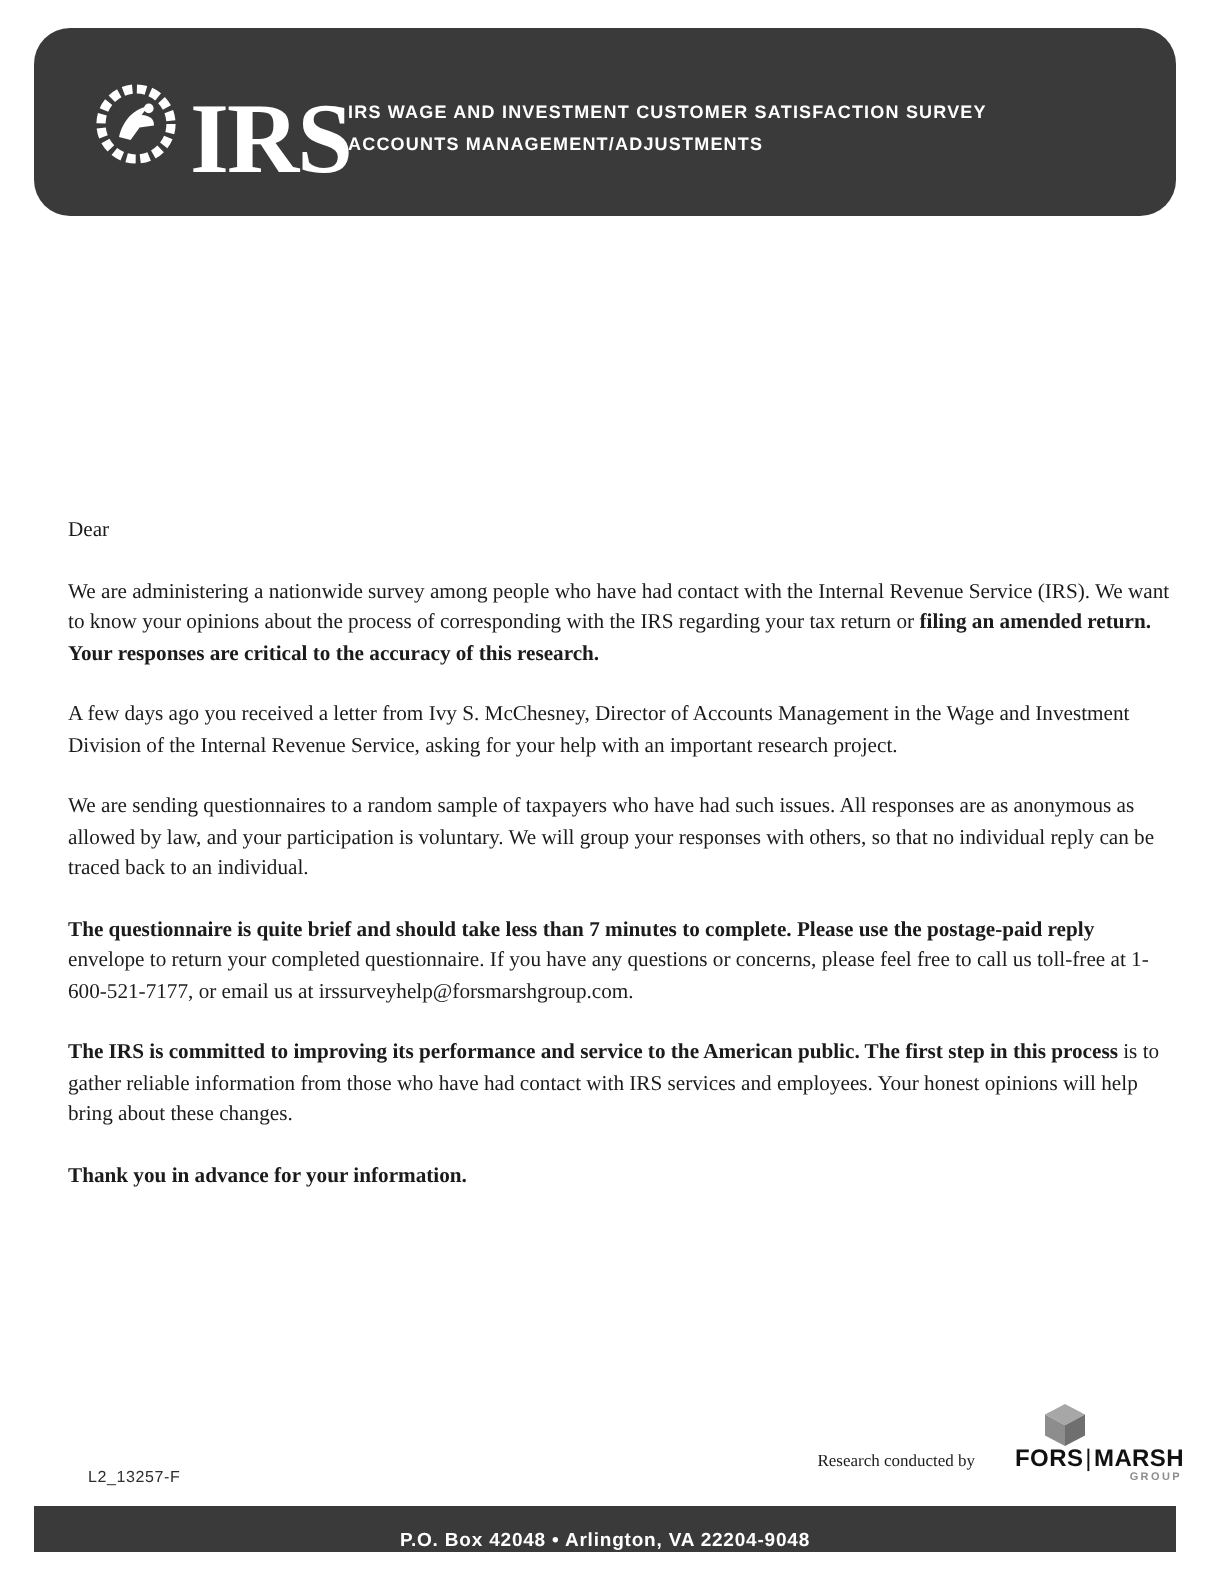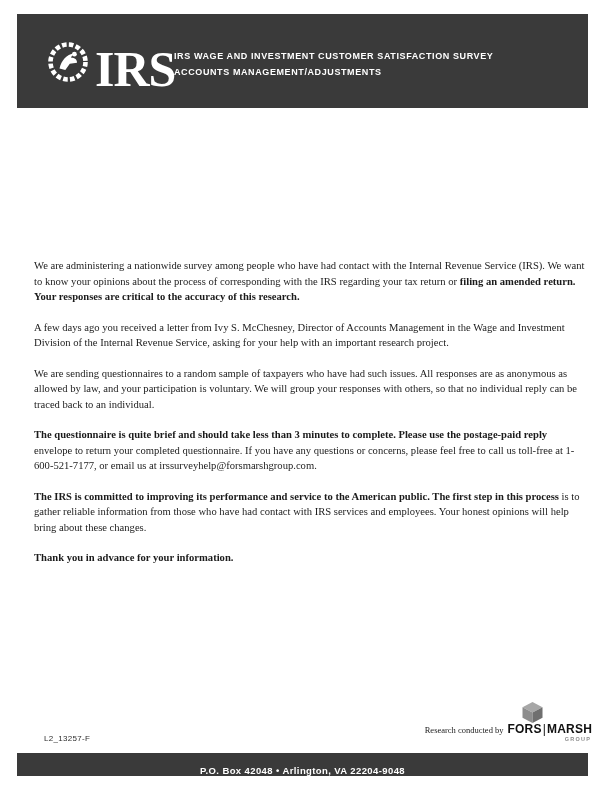--- a/index.html
+++ b/index.html
@@ -9,20 +9,21 @@
   }
   html,body{margin:0;padding:0;background:#ffffff;}
   .page{
     position:relative;width:612px;height:792px;background:#ffffff;overflow:hidden;
     font-family:"Liberation Serif", serif;color:var(--ink);
   }
   
   .topbar{
     position:absolute;left:17px;top:14px;width:571px;height:94px;
     background:var(--banner);
+    border-radius:18px;
   }
   .eagle{position:absolute;left:30px;top:27px;}
   .irs-word{
     position:absolute;left:78px;top:30px;
     font-family:"Liberation Serif", serif;font-weight:bold;color:#ffffff;
     font-size:50px;line-height:50px;letter-spacing:-1px;
   }
   .topbar .titles{
     position:absolute;left:157px;top:34px;
     font-family:"Liberation Sans", sans-serif;font-weight:bold;color:#ffffff;
@@ -45,21 +46,21 @@
   .form-code{
     position:absolute;left:20px;top:734px;
     font-family:"Liberation Sans", sans-serif;font-size:8px;color:#2e2e2e;letter-spacing:.3px;padding-left:24px;
   }
   .credit{position:absolute;left:424px;top:700px;width:168px;height:44px;}
   .credit .cube{position:absolute;left:97px;top:1px;}
   .credit .line{
     position:absolute;left:0;top:22px;width:168px;
     display:flex;justify-content:flex-end;align-items:baseline;white-space:nowrap;
   }
-  .credit .pre{font-family:"Liberation Serif", serif;font-size:8.5px;color:#1b1b1b;margin-right:4px;}
+  .credit .pre{font-family:"Liberation Serif", serif;font-size:8.5px;color:#1b1b1b;margin-right:20px;}
   .credit .brand{font-family:"Liberation Sans", sans-serif;font-weight:bold;font-size:12px;color:#111;letter-spacing:.2px;}
   .credit .bar{font-weight:normal;padding:0 1px;}
   .credit .group{
     position:absolute;right:1px;top:36px;
     font-family:"Liberation Sans", sans-serif;font-weight:bold;
     font-size:5.5px;letter-spacing:1.2px;color:var(--brand-gray);
   }
   .bottombar{
     position:absolute;left:17px;top:753px;width:571px;height:23px;
     background:var(--banner);display:flex;align-items:flex-end;justify-content:center;
@@ -81,25 +82,26 @@
       <circle cx="27.4" cy="13.2" r="2.4" fill="#ffffff"></circle>
     </svg>
     <span class="irs-word">IRS</span>
     <div class="titles">
       <div>IRS WAGE AND INVESTMENT CUSTOMER SATISFACTION SURVEY</div>
       <div>ACCOUNTS MANAGEMENT/ADJUSTMENTS</div>
     </div>
   </header>
 
   <main class="letter">
+    <p>Dear</p>
     <div id="letter-body">
         <p><span>We are administering a nationwide survey among people who have had contact with the Internal Revenue Service (IRS). We want to know your opinions about the process of corresponding with the IRS regarding your tax return or </span><span class="b">filing an amended return. Your responses are critical to the accuracy of this research.</span></p>
         <p><span>A few days ago you received a letter from Ivy S. McChesney, Director of Accounts Management in the Wage and Investment Division of the Internal Revenue Service, asking for your help with an important research project.</span></p>
         <p><span>We are sending questionnaires to a random sample of taxpayers who have had such issues. All responses are as anonymous as allowed by law, and your participation is voluntary. We will group your responses with others, so that no individual reply can be traced back to an individual.</span></p>
-        <p><span class="b">The questionnaire is quite brief and should take less than 3 minutes to complete. Please use the postage-paid reply </span><span>envelope to return your completed questionnaire. If you have any questions or concerns, please feel free to call us toll-free at 1-600-521-7177, or email us at irssurveyhelp@forsmarshgroup.com.</span></p>
+        <p><span class="b">The questionnaire is quite brief and should take less than 7 minutes to complete. Please use the postage-paid reply </span><span>envelope to return your completed questionnaire. If you have any questions or concerns, please feel free to call us toll-free at 1-600-521-7177, or email us at irssurveyhelp@forsmarshgroup.com.</span></p>
         <p><span class="b">The IRS is committed to improving its performance and service to the American public. The first step in this process </span><span>is to gather reliable information from those who have had contact with IRS services and employees. Your honest opinions will help bring about these changes.</span></p>
         <p><span class="b">Thank you in advance for your information.</span></p>
       </div>
   </main>
 
 
   <div class="form-code">L2_13257-F</div>
 
   <div class="credit">
     <svg class="cube" width="23" height="23" viewBox="0 0 23 23" aria-hidden="true">

